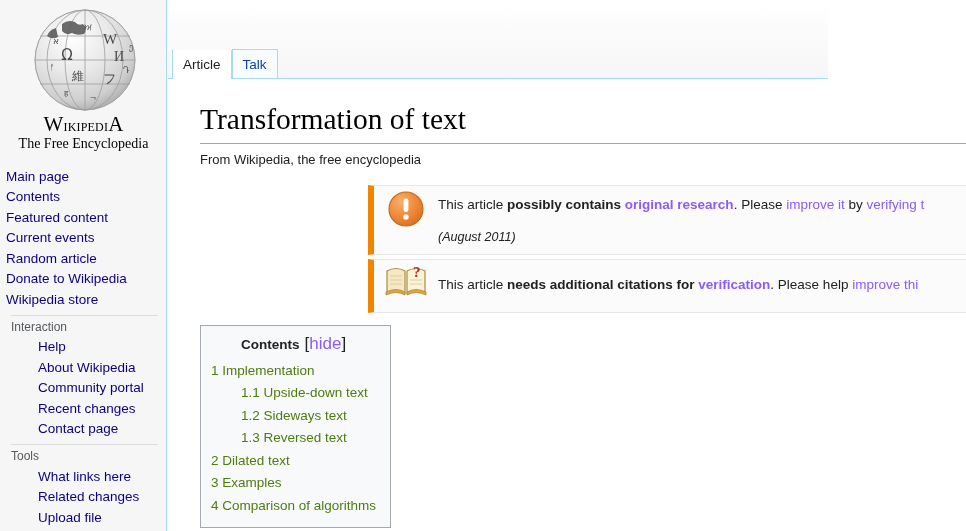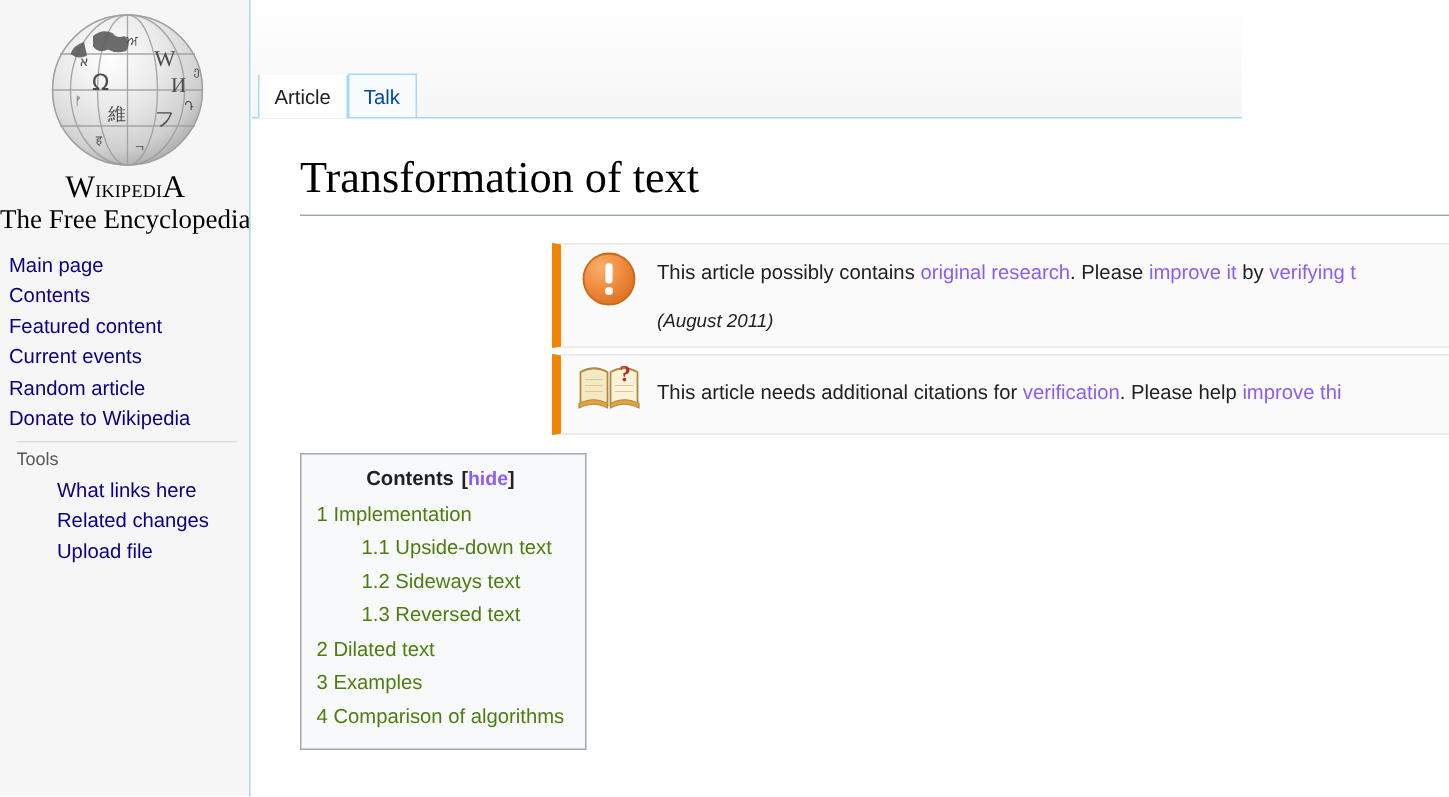--- a/index.html
+++ b/index.html
@@ -56,21 +56,21 @@
   #wm-main {
     top: 112px;
     font-size: 21px;
     letter-spacing: 0.2px;
   }
   #wm-main .small-caps {
     font-size: 12px;
   }
   #wm-sub {
     top: 136px;
-    font-size: 18px;
+    font-size: 14px;
   }
 
   #nav {
     padding-top: 6px;
   }
   .nav-section {
     margin-bottom: 2px;
   }
   .nav-heading {
     font-size: 12px;
@@ -240,22 +240,22 @@
     min-width: 176px;
   }
   #toc-title {
     text-align: center;
     font-size: 13.5px;
     font-weight: bold;
     color: #202122;
     padding: 1px 0 6px 0;
   }
   #toc-title .toggle {
-    font-weight: bold;
-    font-size: 13px;
+    font-weight: normal;
+    font-size: 17px;
     margin-left: 5px;
   }
   #toc-title .toggle .br {
     color: #202122;
   }
   .toc-list {
     list-style: none;
     margin: 0;
     padding: 0;
   }
@@ -267,21 +267,21 @@
   .toc-list li.lvl2 {
     padding-left: 30px;
   }
   .toc-list a {
     color: #4d7c0f;
     text-decoration: none;
   }
 
   a { text-decoration: none; }
   .lnk { color: #8b5cf6; }
-  .b { font-weight: normal; }
+  .b { font-weight: bold; }
 </style>
 </head>
 <body>
 
 <div id="page">
 
   <div id="left-panel">
 
     <div id="logo-area">
       <svg id="globe" viewBox="0 0 118 108">
@@ -341,23 +341,46 @@
             </li>
           <li>
               <a href="#">Current events</a>
             </li>
           <li>
               <a href="#">Random article</a>
             </li>
           <li>
               <a href="#">Donate to Wikipedia</a>
             </li>
+          <li>
+              <a href="#">Wikipedia store</a>
+            </li>
         </ul>
       </div>
 
+      <div class="nav-section">
+        <div class="nav-heading">Interaction</div>
+        <ul class="nav-list lvl2">
+          <li>
+              <a href="#">Help</a>
+            </li>
+          <li>
+              <a href="#">About Wikipedia</a>
+            </li>
+          <li>
+              <a href="#">Community portal</a>
+            </li>
+          <li>
+              <a href="#">Recent changes</a>
+            </li>
+          <li>
+              <a href="#">Contact page</a>
+            </li>
+        </ul>
+      </div>
 
       <div class="nav-section">
         <div class="nav-heading">Tools</div>
         <ul class="nav-list lvl2">
           <li>
               <a href="#">What links here</a>
             </li>
           <li>
               <a href="#">Related changes</a>
             </li>
@@ -375,20 +398,21 @@
     <div id="tabbar">
       <div id="tabs">
         <a href="#" class="tab active">Article</a>
         <a href="#" class="tab inactive">Talk</a>
       </div>
     </div>
 
     <div id="body-content">
 
       <h1 id="page-title">Transformation of text</h1>
+      <div id="site-sub">From Wikipedia, the free encyclopedia</div>
 
       <div id="ambox-stack">
 
         <div class="ambox">
           <div class="ambox-icon">
             <svg width="38" height="38" viewBox="0 0 38 38">
               <defs>
                 <radialGradient id="og" cx="35%" cy="28%" r="80%">
                   <stop offset="0%" stop-color="#f7b06a"></stop>
                   <stop offset="55%" stop-color="#ef8a3c"></stop>

